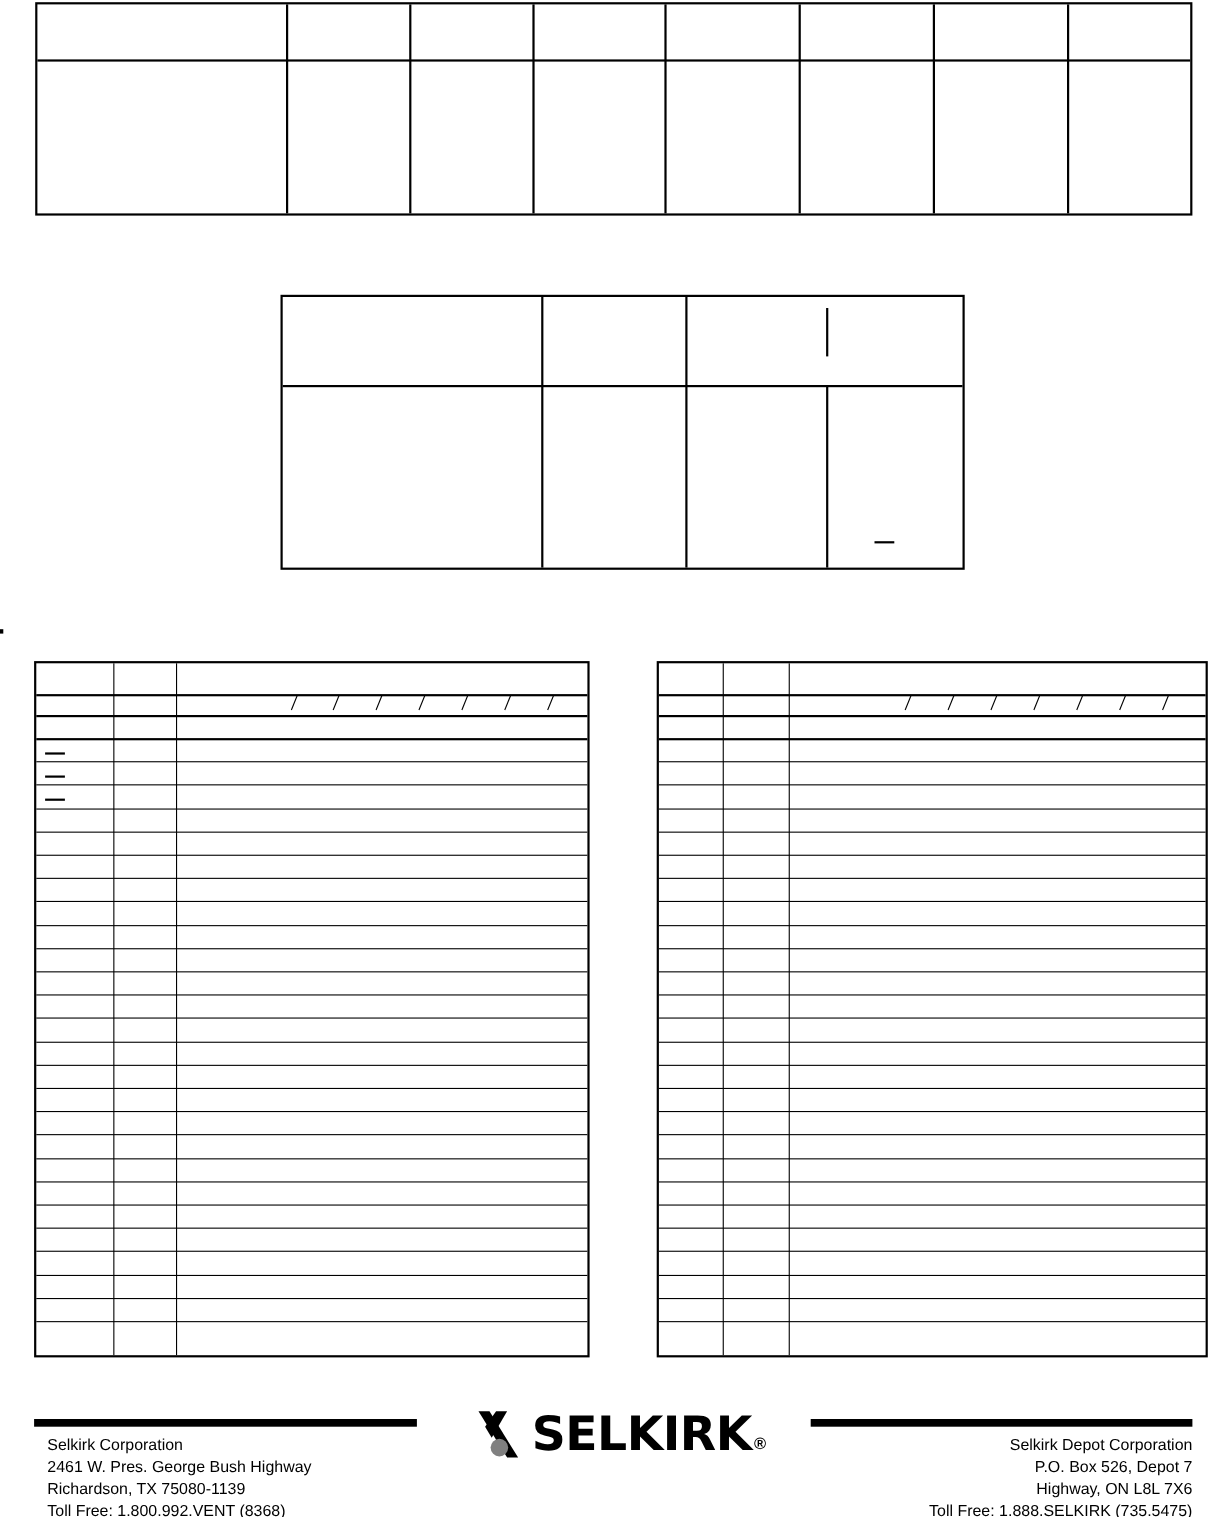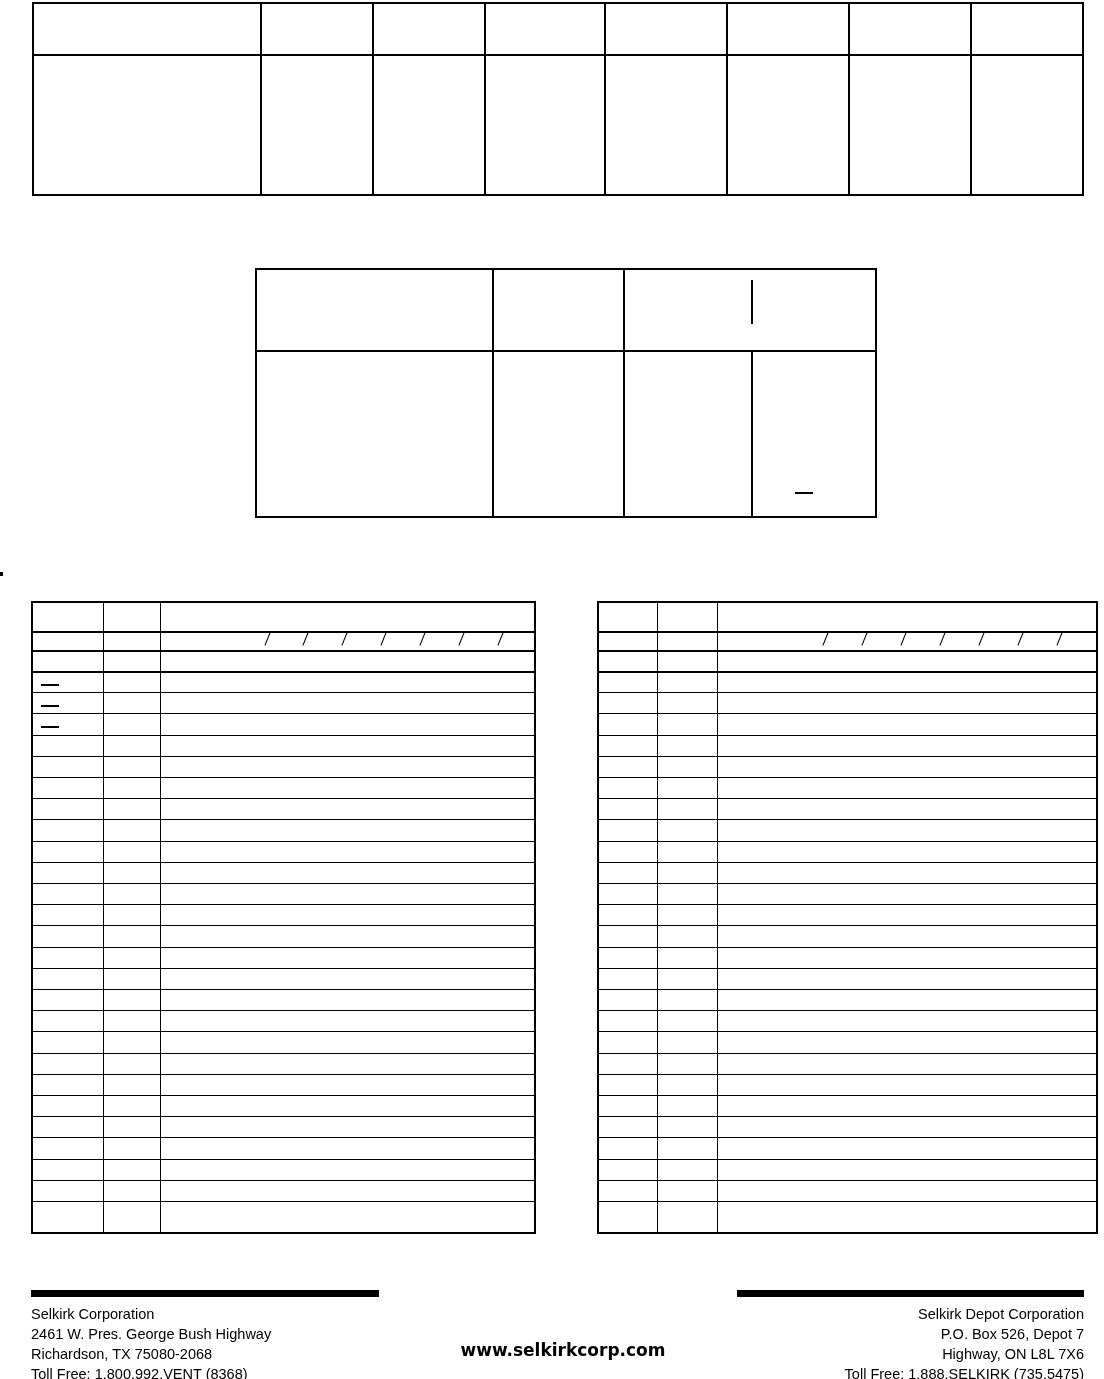--- a/index.html
+++ b/index.html
@@ -162,21 +162,21 @@
     text-align: left;
   }
   #addr-right {
     position: absolute;
     right: 20px;
     top: 26px;
     font-size: 14.5px;
     line-height: 1.39;
     text-align: right;
   }
-  .addr-line { white-space: nowrap; }
+  .addr-line { white-space: nowrap; margin-left: 12px; }
 
   .tiny-tick {
     position: absolute;
     background: #000;
   }
 </style>
 </head>
 <body>
 
 <div class="frame" id="top-grid">
@@ -294,27 +294,35 @@
       <div class="row-h" style="top: 555.6px;"></div>
       <div class="row-h" style="top: 576.8px;"></div>
       <div class="row-h" style="top: 598px;"></div>
     </div>
 </div>
 
 <div id="footer">
   <div class="rule" id="rule-left"></div>
   <div class="rule" id="rule-right"></div>
 
-
-  <div id="website">www.selkirkcorp.com</div>
+  <div id="logo-wrap">
+    <svg width="50" height="46" viewBox="0 0 50 46" style="margin-right:4px;">
+      <polygon points="6,2 16,2 42,44 32,44" fill="#000"></polygon>
+      <polygon points="22,2 32,2 18,26 12,16" fill="#000"></polygon>
+      <circle cx="25" cy="35" r="8" fill="#808080"></circle>
+    </svg>
+    <span id="logo-text">SELKIRK</span>
+      <span id="logo-reg">®</span>
+  </div>
+
 
   <div id="addr-left">
     <div class="addr-line">Selkirk Corporation</div>
     <div class="addr-line">2461 W. Pres. George Bush Highway</div>
-    <div class="addr-line">Richardson, TX 75080-2068</div>
+    <div class="addr-line">Richardson, TX 75080-1139</div>
     <div class="addr-line">Toll Free: 1.800.992.VENT (8368)</div>
   </div>
 
   <div id="addr-right">
     <div class="addr-line">Selkirk Depot Corporation</div>
     <div class="addr-line">P.O. Box 526, Depot 7</div>
     <div class="addr-line">Highway, ON L8L 7X6</div>
     <div class="addr-line">Toll Free: 1.888.SELKIRK (735.5475)</div>
   </div>
 </div>

